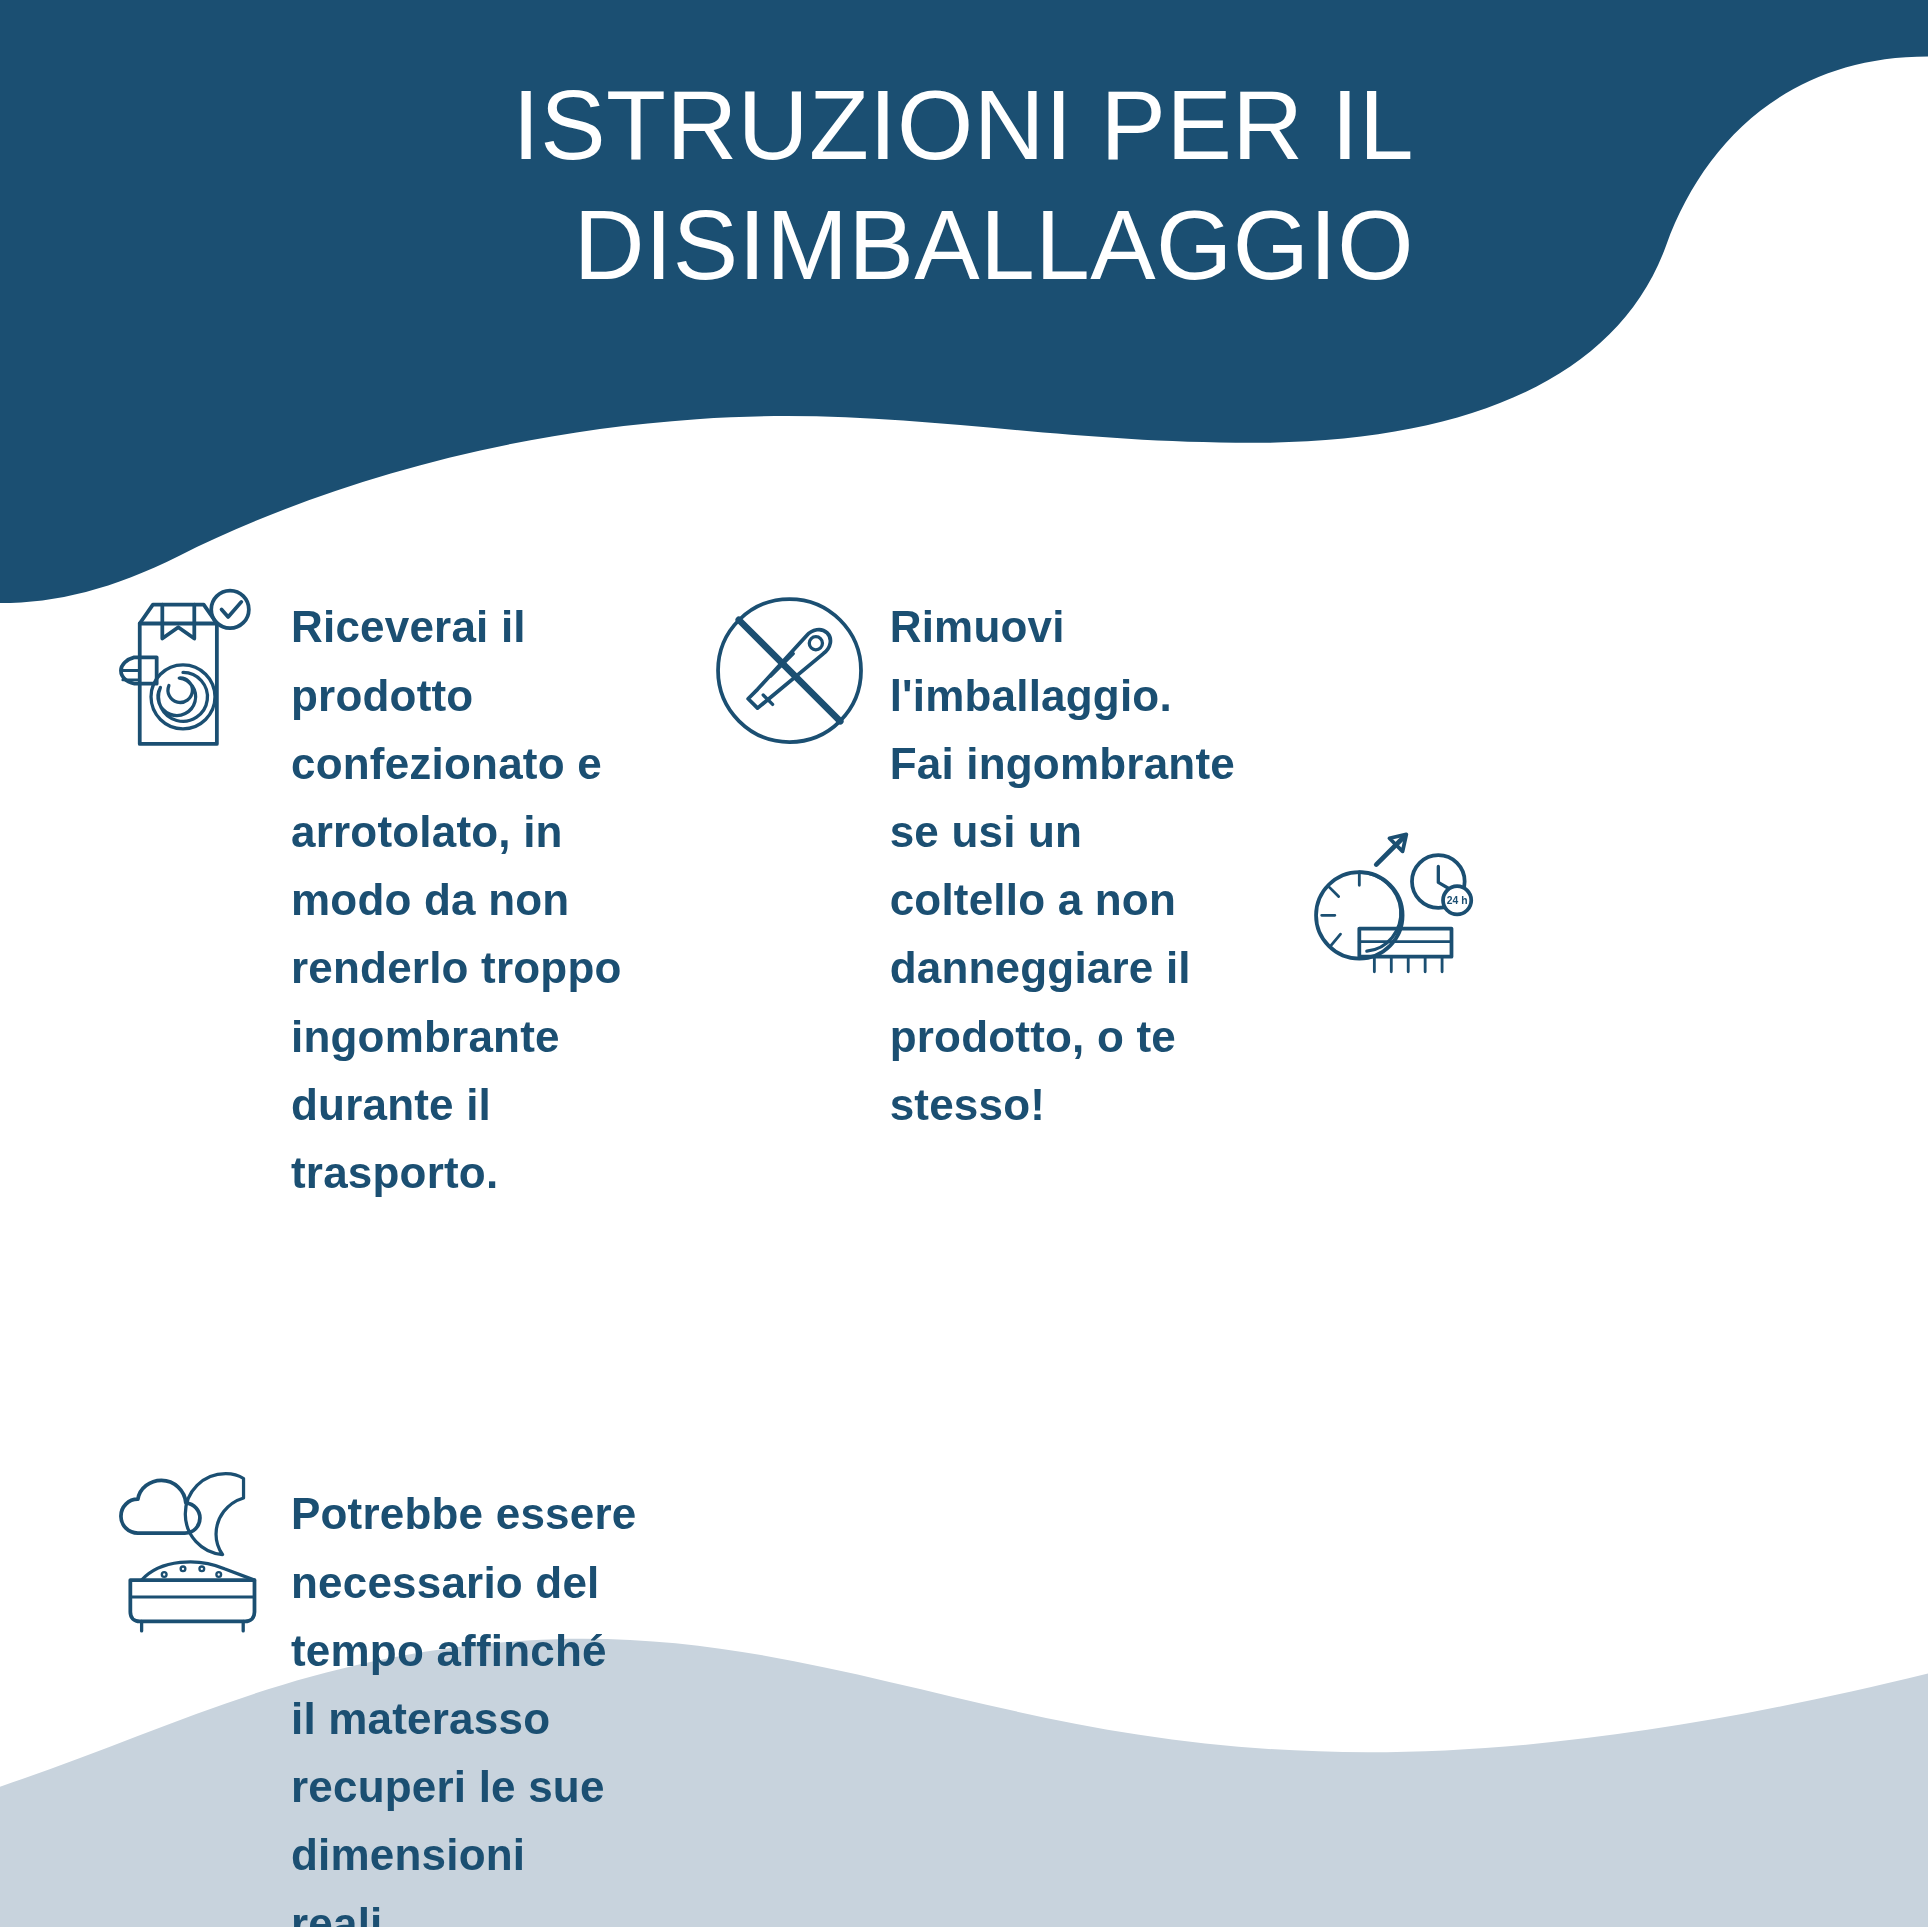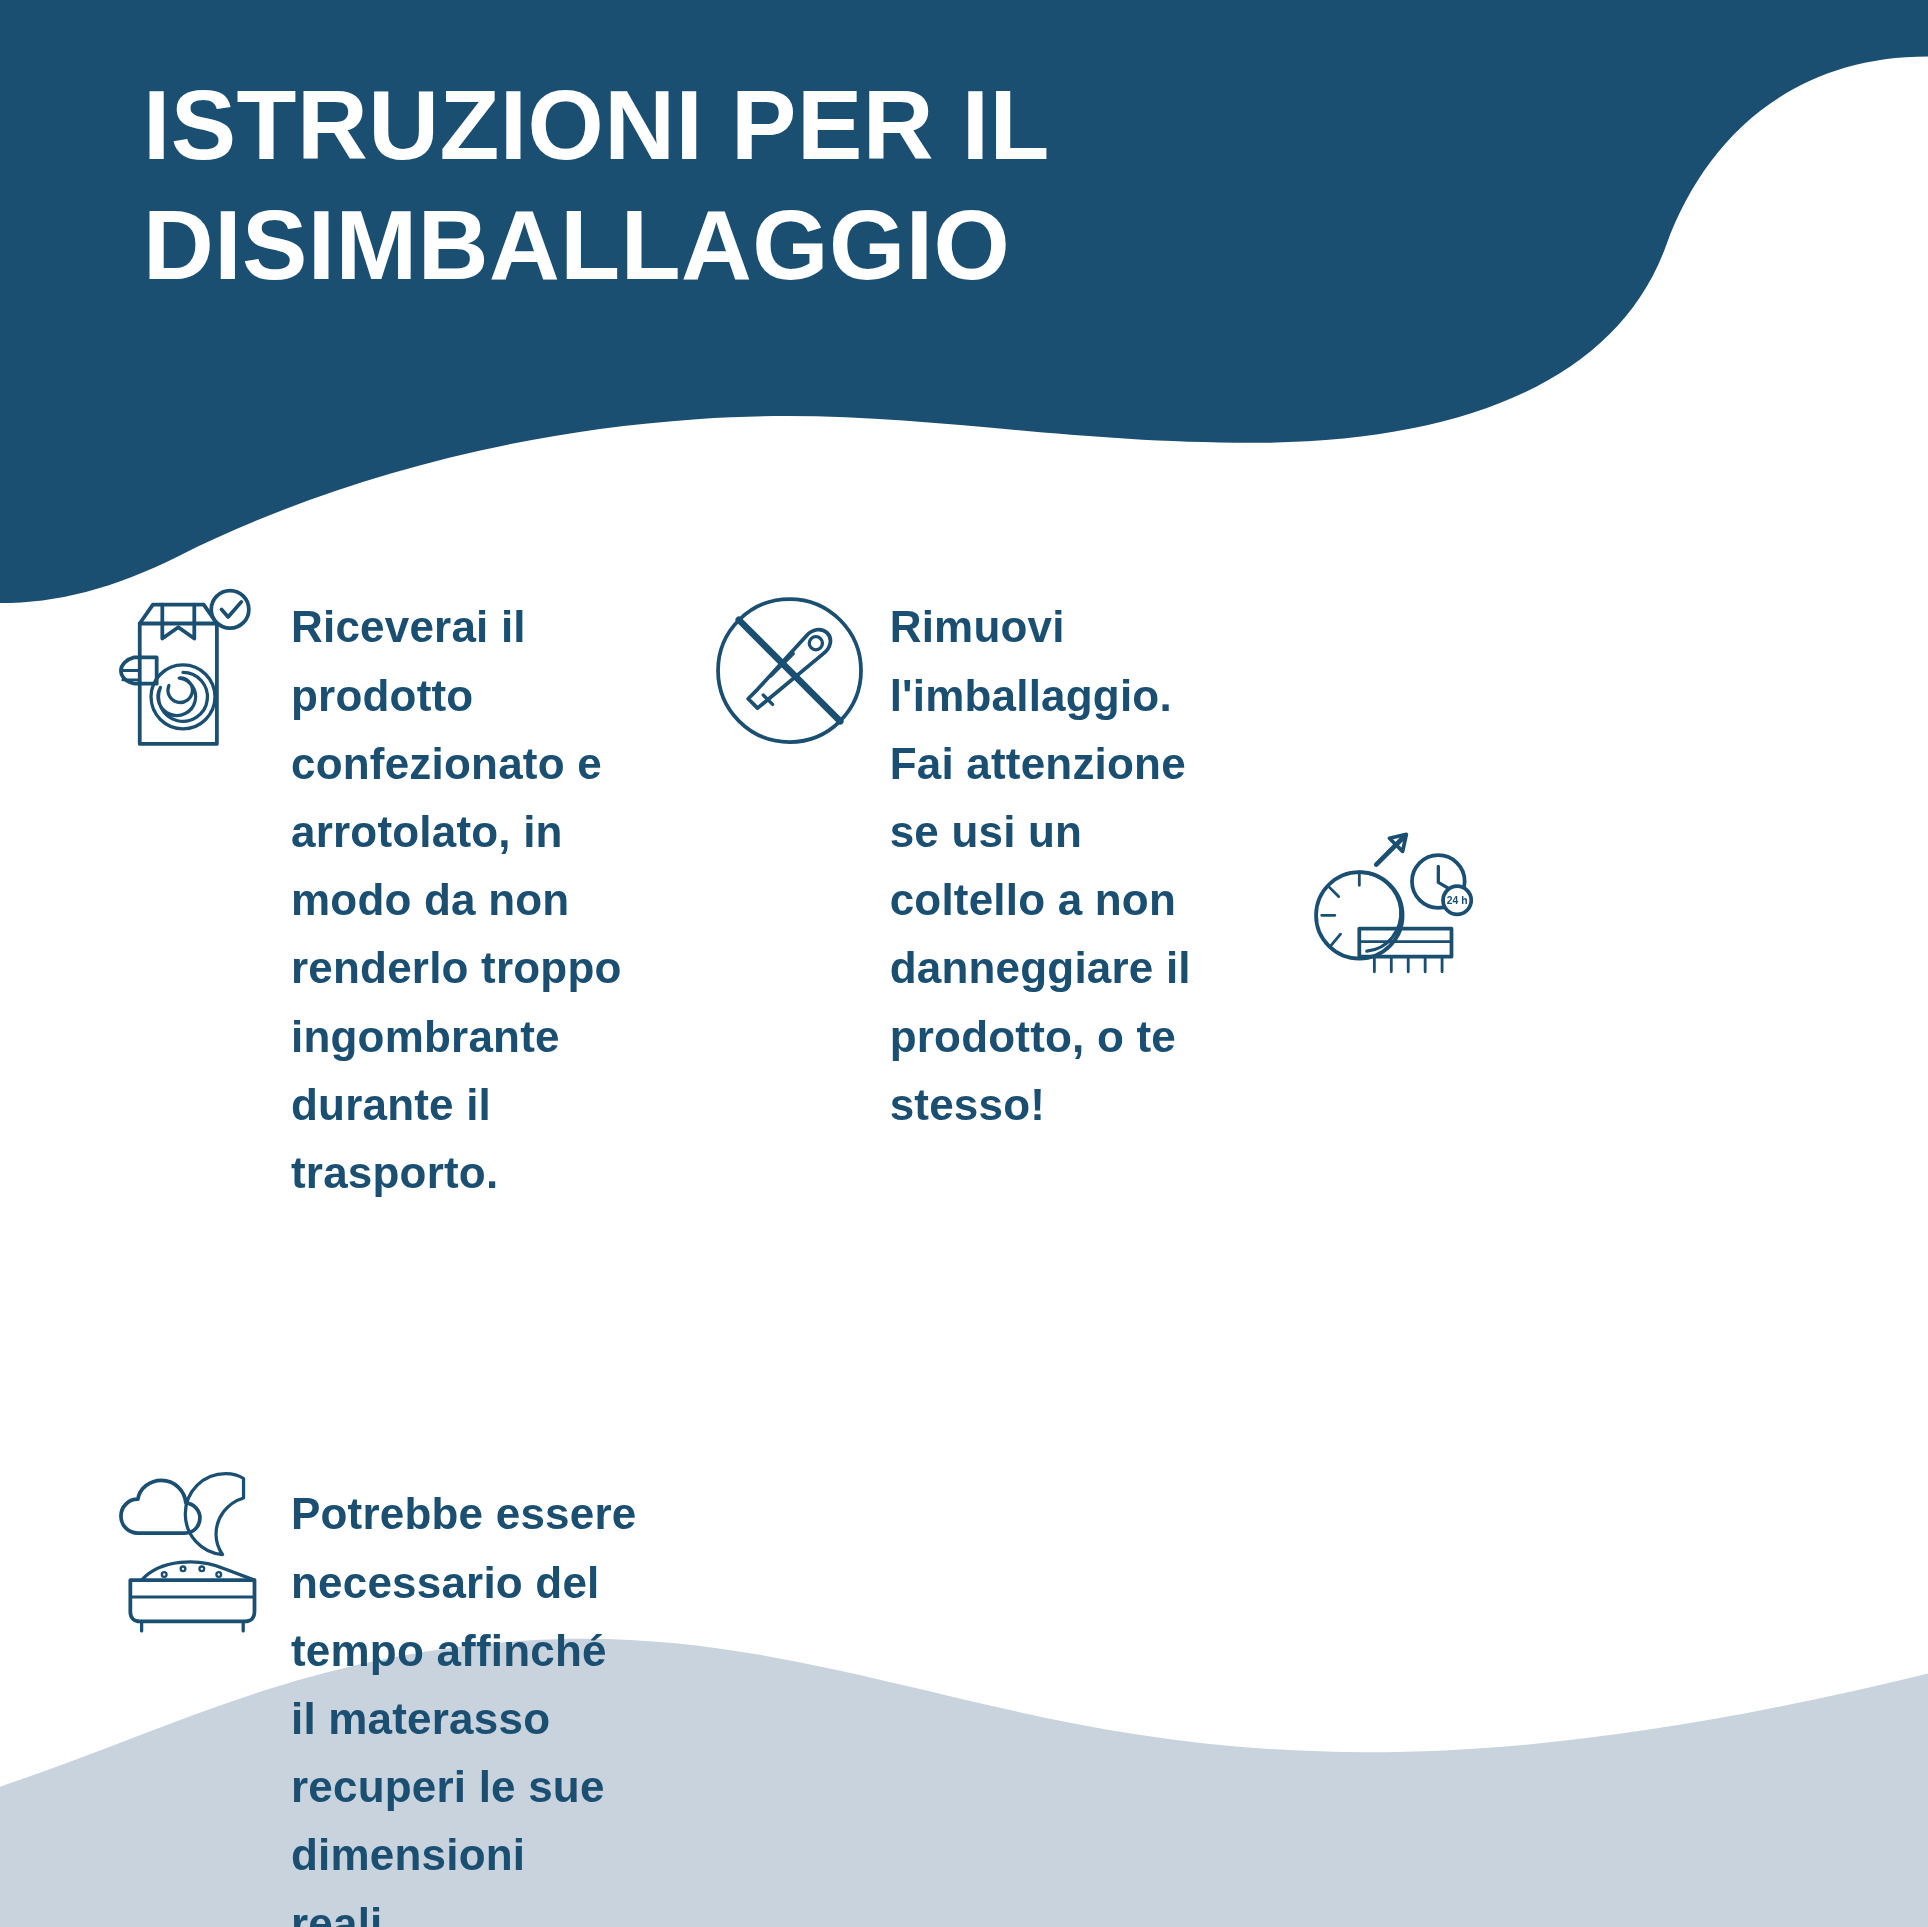--- a/index.html
+++ b/index.html
@@ -26,24 +26,25 @@
     z-index: 1;
   }
   .header-title {
     position: absolute;
     top: 66px;
     left: 143px;
     width: 1271px;
     z-index: 3;
     color: #ffffff;
     font-size: 98px;
-    font-weight: bold;
+    font-weight: normal;
     line-height: 1.22;
     letter-spacing: 0.5px;
     text-transform: uppercase;
+    text-align: right;
   }
 
   
   .footer-blob {
     position: absolute;
     bottom: 0;
     left: 0;
     width: 1928px;
     height: 377px;
     z-index: 1;
@@ -138,21 +139,21 @@
       <svg width="174" height="174" viewBox="0 0 185 185" xmlns="http://www.w3.org/2000/svg" fill="none" stroke="#1b4f72" stroke-width="4" stroke-linecap="round" stroke-linejoin="round">
         <circle cx="92" cy="92" r="76"></circle>
         <line x1="38" y1="38" x2="146" y2="146" stroke-width="7"></line>
 
         <path d="M58 112 L48 122 L58 132 L128 74 C136 68 138 58 132 52 C126 46 116 48 110 55 Z" stroke-width="4"></path>
         <path d="M72 98 L96 74" stroke-width="3.5"></path>
         <circle cx="120" cy="63" r="7" stroke-width="3.5"></circle>
         <path d="M64 118 L74 128" stroke-width="3.5"></path>
       </svg>
     </div>
-    <div class="step-text">Rimuovi l'imballaggio. Fai attenzione se usi un coltello a non danneggiare il prodotto, o te stesso!</div>
+    <div class="step-text">Rimuovi l'imballaggio. Fai ingombrante se usi un coltello a non danneggiare il prodotto, o te stesso!</div>
   </div>
 
   <div class="step col-left step-row-2">
     <div class="step-icon">
       <svg width="174" height="174" viewBox="0 0 185 185" xmlns="http://www.w3.org/2000/svg" fill="none" stroke="#1b4f72" stroke-width="4" stroke-linecap="round" stroke-linejoin="round">
 
         <circle cx="62" cy="112" r="46"></circle>
         <path d="M62 66 c22 0 42 18 44 40 c2 22 -14 42 -36 44" stroke-width="3.5"></path>
 
         <path d="M62 126 L160 126 L160 156 L62 156 Z"></path>

